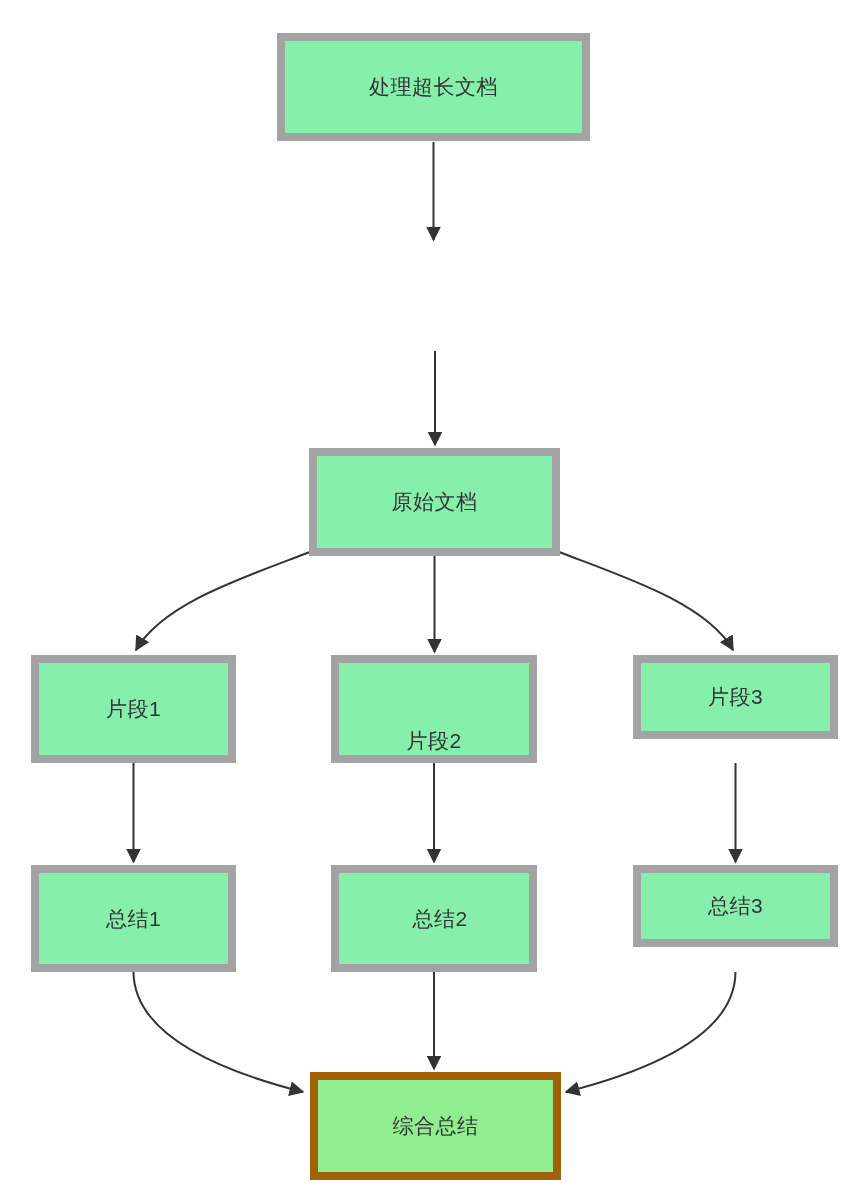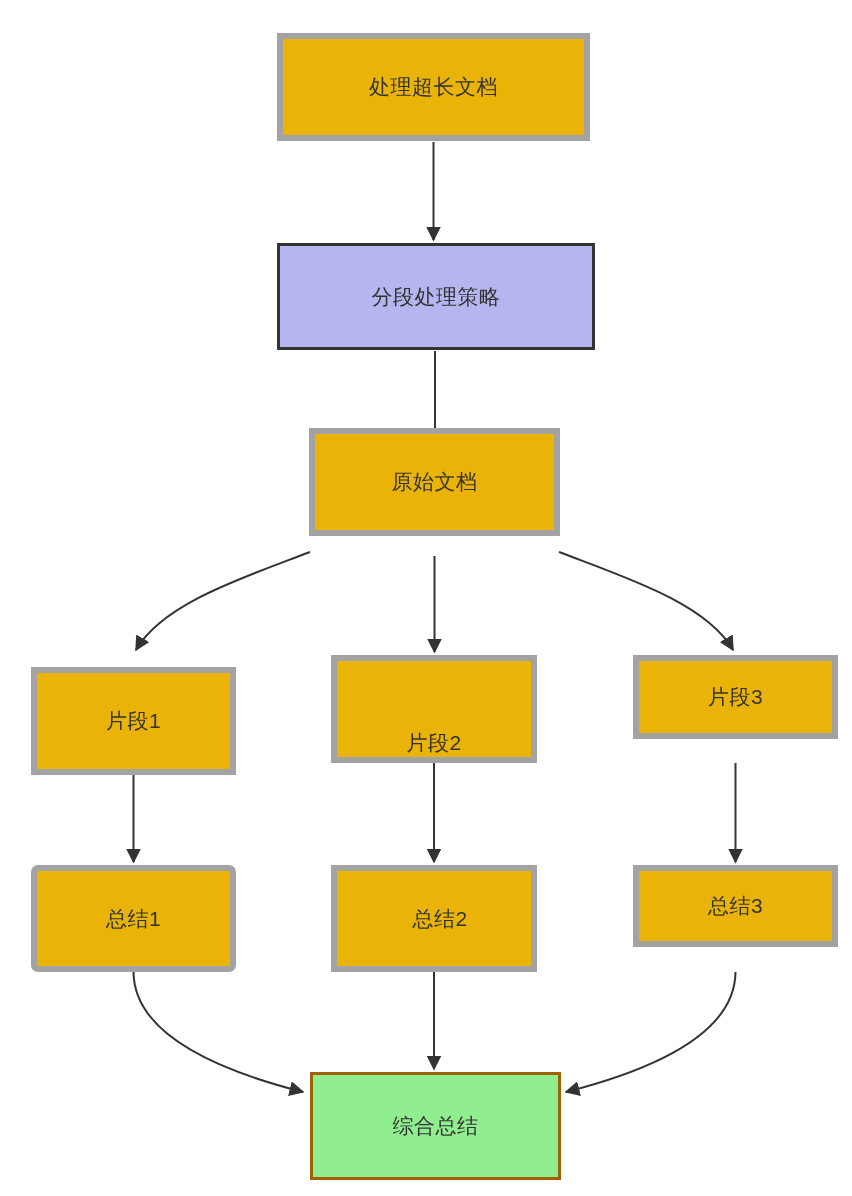--- a/index.html
+++ b/index.html
@@ -25,39 +25,39 @@
     box-sizing: border-box;
     display: flex;
     align-items: center;
     justify-content: center;
     font-size: 21px;
     color: #333333;
     text-align: center;
     letter-spacing: 0.5px;
   }
   .node-default {
-    background: #eab308;
-    border: 6px solid #a3a3a3;
+    background: #86efac;
+    border: 8px solid #a3a3a3;
   }
   .node-highlight {
     background: #b5b5f0;
     border: 3px solid #333333;
   }
   .node-success {
     background: #90ee90;
-    border: 3px solid #a16207;
+    border: 8px solid #a16207;
   }
   
   #node-a  { left: 277px; top: 33px;   width: 313px; height: 108px; }
   #node-b  { left: 277px; top: 243px;  width: 318px; height: 107px; }
-  #node-c  { left: 309px; top: 428px;  width: 251px; height: 108px; }
-  #node-d1 { left: 31px;  top: 655px;  width: 205px; height: 108px; margin-top: 12px; }
+  #node-c  { left: 309px; top: 448px;  width: 251px; height: 108px; }
+  #node-d1 { left: 31px;  top: 655px;  width: 205px; height: 108px; }
   #node-d2 { left: 331px; top: 655px;  width: 206px; height: 108px; align-items: flex-end; }
   #node-d3 { left: 633px; top: 655px;  width: 205px; height: 84px; }
-  #node-e1 { left: 31px;  top: 865px;  width: 205px; height: 107px; border-radius: 7px; }
+  #node-e1 { left: 31px;  top: 865px;  width: 205px; height: 107px; }
   #node-e2 { left: 331px; top: 865px;  width: 206px; height: 107px; padding-left: 12px; }
   #node-e3 { left: 633px; top: 865px;  width: 205px; height: 82px; align-items: center; }
   #node-f  { left: 310px; top: 1072px; width: 251px; height: 108px; }
 </style>
 </head>
 <body>
 
 <div class="canvas">
 
   <svg class="edges" viewBox="0 0 852 1196" xmlns="http://www.w3.org/2000/svg">
@@ -81,23 +81,20 @@
       <path d="M133.5,972 C134,1030 205,1067 303,1092" marker-end="url(#arrowhead)"></path>
       <path d="M434,972 L434,1069" marker-end="url(#arrowhead)"></path>
       <path d="M735.5,972 C735,1030 664,1067 566,1092" marker-end="url(#arrowhead)"></path>
     </g>
   </svg>
 
   <div id="node-a" class="node node-default">
     <span>处理超长文档</span>
   </div>
 
-  <div id="node-b" class="node node-highlight">
-    <span>分段处理策略</span>
-  </div>
 
   <div id="node-c" class="node node-default">
     <span>原始文档</span>
   </div>
 
   <div id="node-d1" class="node node-default">
     <span>片段1</span>
   </div>
 
   <div id="node-d2" class="node node-default">

